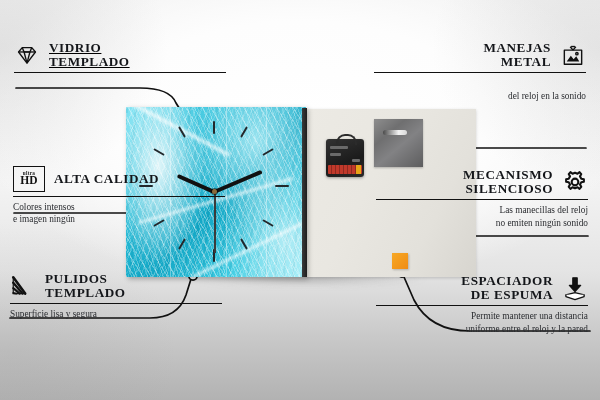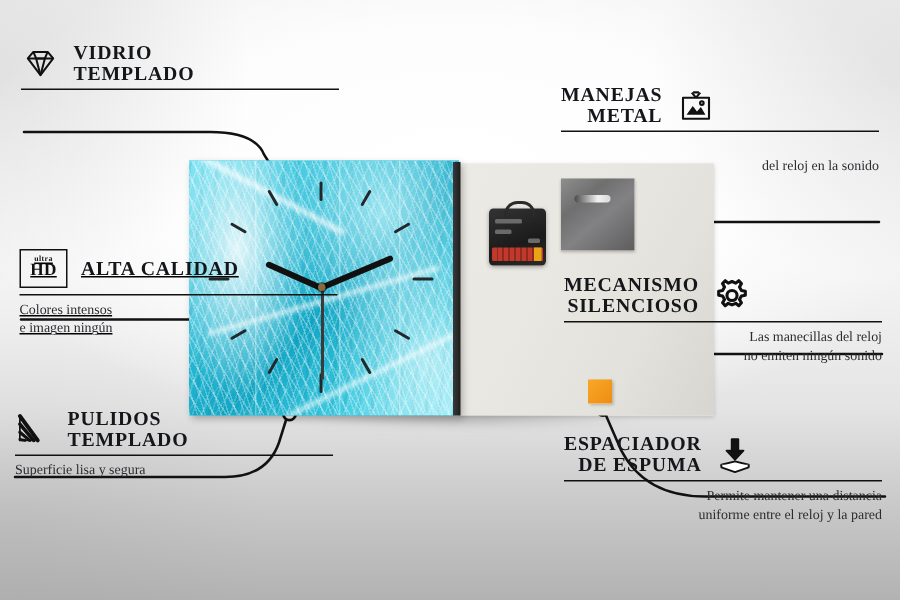--- a/index.html
+++ b/index.html
@@ -73,21 +73,21 @@
   .mech-batt{position:absolute;left:2px;bottom:3px;width:34px;height:9px;border-radius:1px;
     background:repeating-linear-gradient(to right,#c0392b 0 3px,#8e2a20 3px 4px);}
   .mech-batt:after{content:"";position:absolute;right:1px;top:0;width:5px;height:9px;background:#e8a417;}
   .mech-dot{position:absolute;background:#6a6a6a;border-radius:1px;}
   .foam{position:absolute;left:86px;top:144px;width:16px;height:16px;
     background:linear-gradient(135deg,#f7a825,#ef8c14);box-shadow:1px 1px 2px rgba(0,0,0,.22);}
 
   
   .feat{position:absolute;width:212px;}
   .feat .head{display:flex;align-items:center;gap:9px;}
-  .feat.right .head{flex-direction:row;justify-content:flex-start;margin-top:15px;}
+  .feat.right .head{flex-direction:row;justify-content:flex-end;}
   .titles{display:flex;flex-direction:column;line-height:1.04;}
   .t-line{font-size:13.2px;font-weight:700;letter-spacing:.55px;color:#14161a;white-space:nowrap;}
   .feat.right .t-line{text-align:right;}
   .rule{height:0;border-top:1.4px solid #111;margin-top:4px;}
   .desc{margin-top:4px;font-size:9.3px;line-height:1.34;color:#2a2c30;}
   .desc .d-line{white-space:nowrap;}
   .feat.right .desc{text-align:right;}
   .ic{width:26px;height:26px;flex:0 0 26px;display:block;}
   .ic svg{display:block;width:26px;height:26px;}
 
@@ -162,42 +162,42 @@
       <div class="tick" style="left:55px;top:19px;width:2px;height:12px;transform:rotate(150deg);"></div>
 
       <div class="hand" style="left:88px;top:83px;width:40px;height:4px;transform:rotate(204deg);"></div>
       <div class="hand" style="left:88px;top:83px;width:52px;height:4px;transform:rotate(-23deg);"></div>
       <div class="sec-hand" style="left:88px;top:84px;width:1.6px;height:62px;"></div>
       <div class="pin" style="left:86px;top:82px;"></div>
     </div>
     <div class="clock-edge"></div>
   </div>
 
-  <div class="feat left" style="left:14px;top:28px;">
+  <div class="feat left" style="left:14px;top:41px;text-decoration:underline;">
     <div class="head">
       <span class="ic">
         <svg viewBox="0 0 24 24">
             <g fill="none" stroke="#111" stroke-width="1.25" stroke-linejoin="round">
           <path d="M4.2 9.2 L12 19.5 L19.8 9.2 L16.4 5.2 H7.6 Z"></path>
           <path d="M4.2 9.2 H19.8"></path>
               <path d="M7.6 5.2 L9.3 9.2 L12 19.5"></path>
           <path d="M16.4 5.2 L14.7 9.2 L12 19.5"></path>
               <path d="M9.3 9.2 H14.7"></path>
         </g>
           </svg>
       </span>
       <span class="titles">
         <span class="t-line">VIDRIO</span>
         <span class="t-line">TEMPLADO</span>
       </span>
     </div>
     <div class="rule"></div>
   </div>
 
-  <div class="feat left" style="left:13px;top:166px;text-decoration:underline;">
+  <div class="feat left" style="left:13px;top:166px;">
     <div class="head">
       <span class="hd">
         <span class="u">ultra</span>
         <span class="h">HD</span>
       </span>
       <span class="titles">
         <span class="t-line">ALTA CALIDAD</span>
       </span>
     </div>
     <div class="rule"></div>

